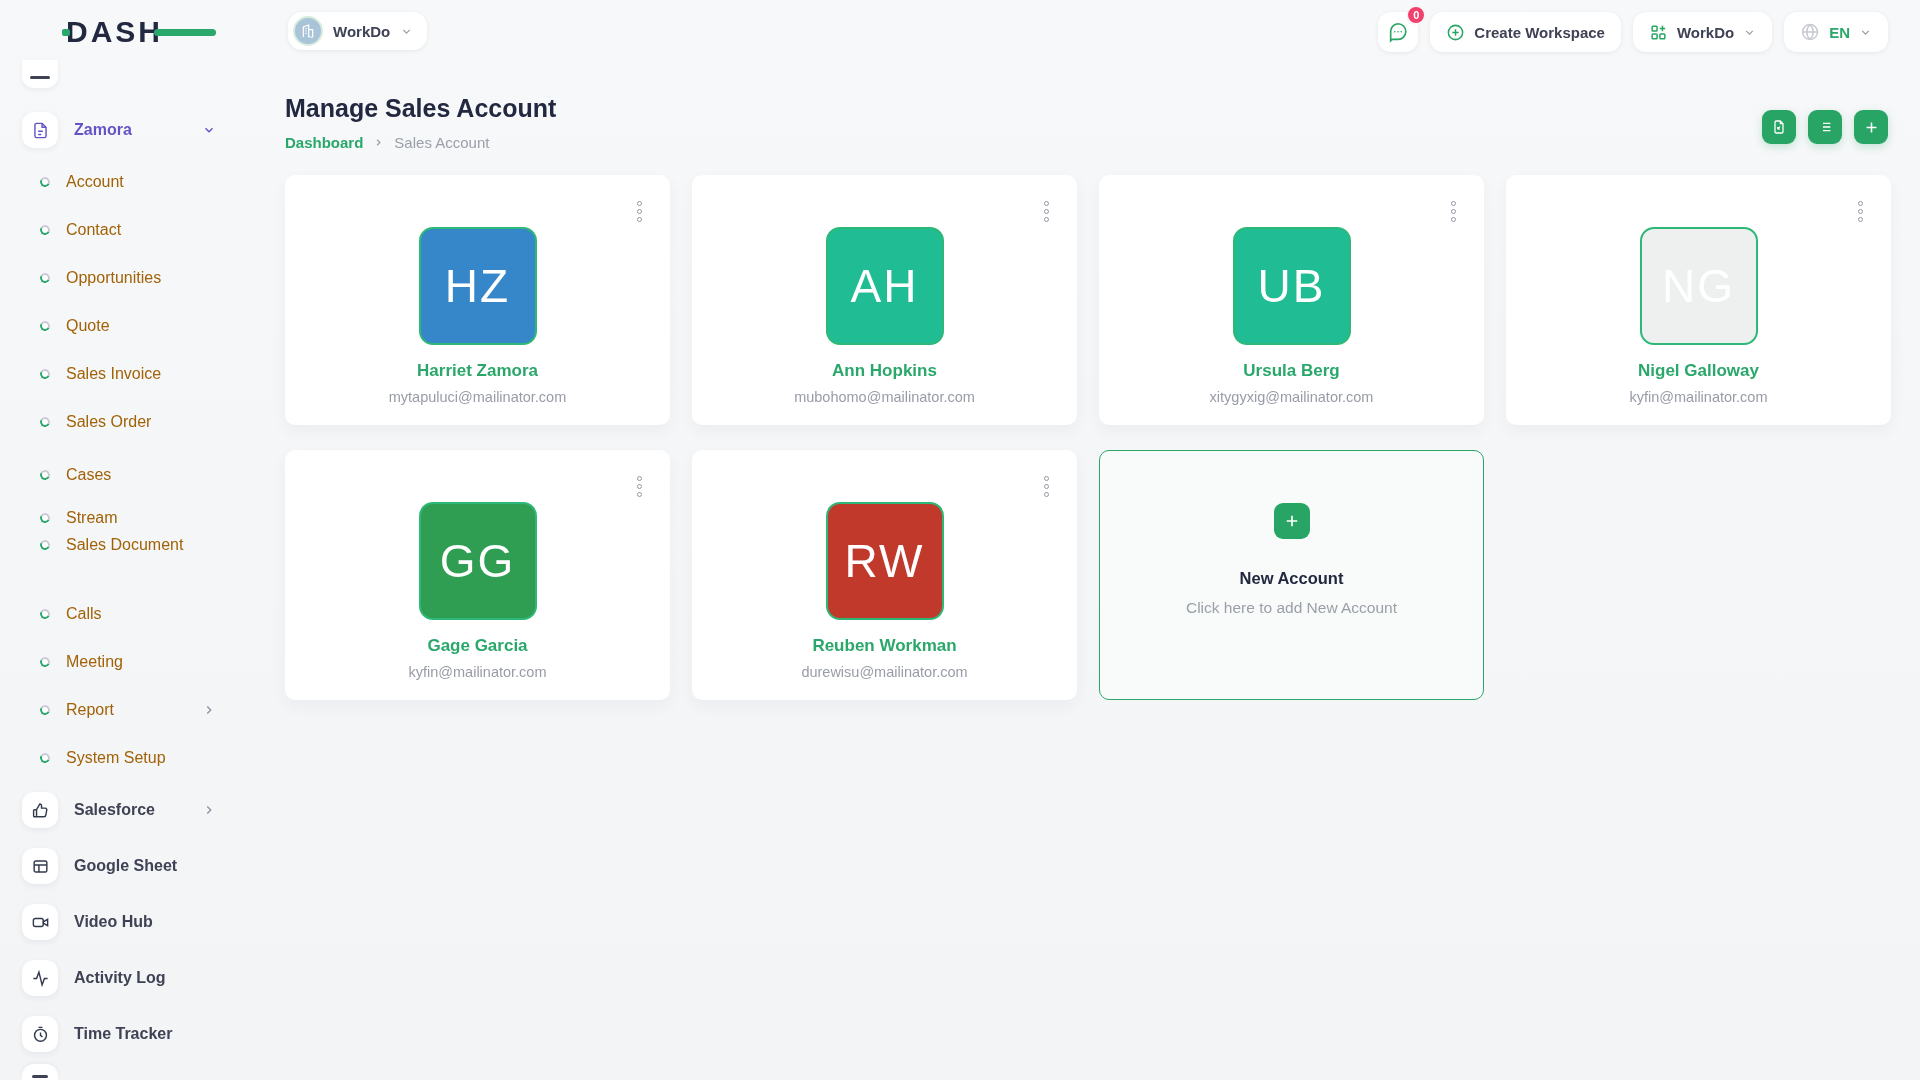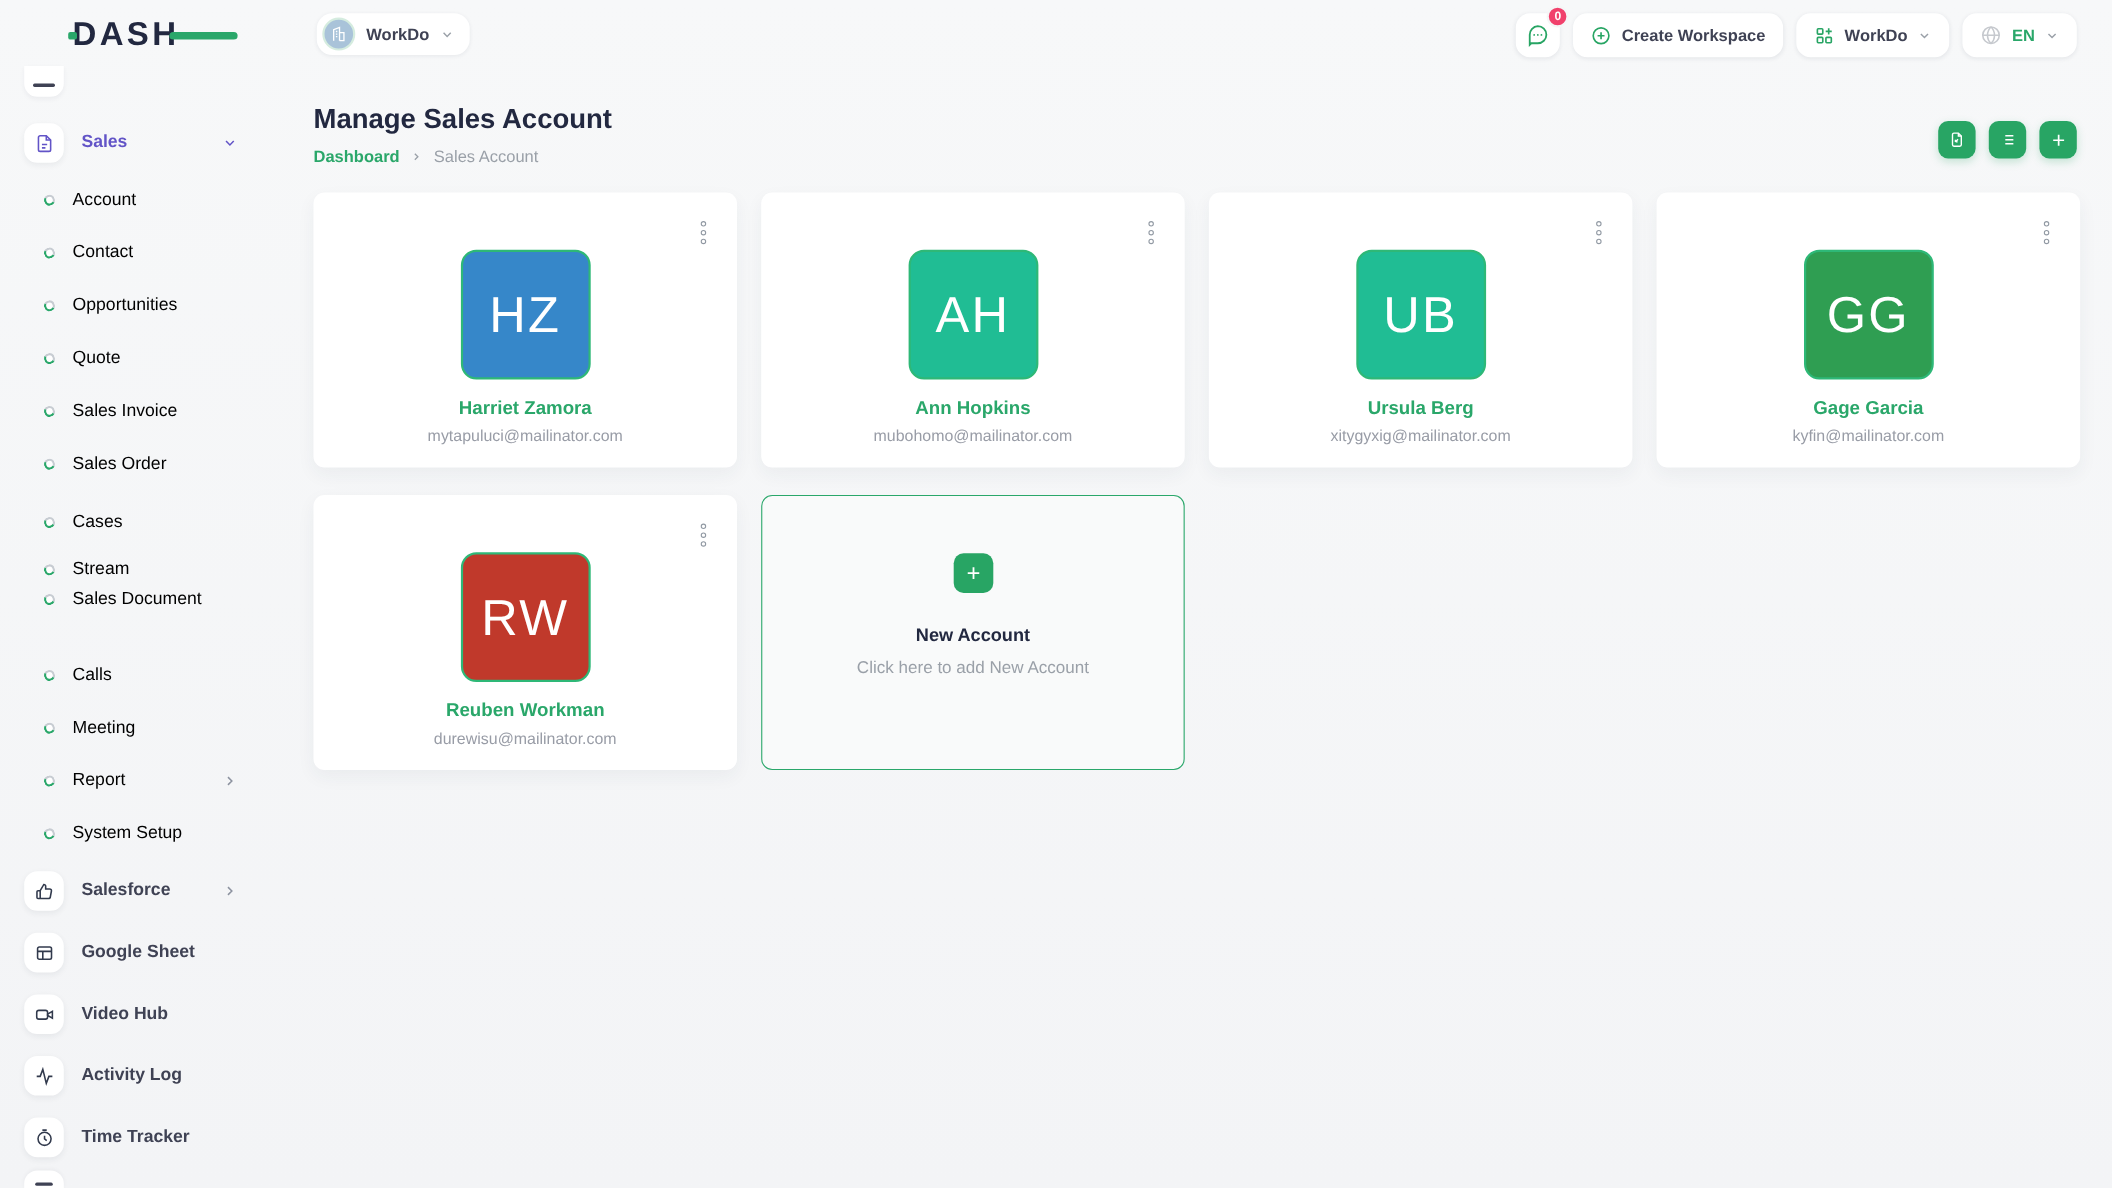--- a/index.html
+++ b/index.html
@@ -48,21 +48,21 @@
 
   .srow { position:absolute; left:0; width:250px; height:48px; display:flex; align-items:center; cursor:pointer; }
   .tile { width:36px; height:36px; margin-left:22px; background:#fff; border-radius:12px;
     box-shadow:0 2px 6px rgba(30,40,60,.07); display:flex; align-items:center; justify-content:center; color:#323a4d; flex:none; }
   .srow.active .tile { color:var(--purple,#6254c7); }
   .mlabel { margin-left:16px; font-size:16px; font-weight:600; color:#3f4254; }
   .srow.active .mlabel { color:var(--purple,#6254c7); font-weight:700; }
   .bullet { width:10px; height:10px; margin-left:40px; border-radius:50%; flex:none;
     border:2px solid #c7ccd2; border-bottom-color:var(--accent,#2aa76a); border-left-color:var(--accent,#2aa76a);
     transform:rotate(-20deg); background:#fff; }
-  .slabel { margin-left:16px; font-size:16px; color:#000000; }
+  .slabel { margin-left:16px; font-size:16px; color:#a16207; }
   .side-chev { position:absolute; right:34px; color:#8d93a0; }
   .srow.active .side-chev { color:var(--purple,#6254c7); }
 
   
   .page-title { position:absolute; left:285px; top:94px; font-size:25px; font-weight:700; color:var(--dark,#222840); z-index:1; }
   .crumbs { position:absolute; left:285px; top:134px; display:flex; align-items:center; gap:10px; font-size:15px; z-index:1; }
   .crumb-link { color:var(--accent,#2aa76a); font-weight:600; cursor:pointer; }
   .crumb-cur { color:#9aa0a8; }
   .actions { position:absolute; right:32px; top:110px; display:flex; gap:12px; z-index:1; }
   .abtn { width:34px; height:34px; border-radius:9px; background:var(--button_green,#28a564); border:none;
@@ -175,21 +175,21 @@
   </div>
 
   <div class="srow active" style="top:106px">
     <span class="tile">
       <svg width="19" height="19" viewBox="0 0 24 24" fill="none" stroke="currentColor" stroke-width="1.8">
           <path d="M14 3H7a2 2 0 0 0-2 2v14a2 2 0 0 0 2 2h10a2 2 0 0 0 2-2V8z"></path>
           <path d="M14 3v5h5"></path>
           <path d="M9 13h6M9 17h4"></path>
         </svg>
     </span>
-    <span class="mlabel">Sales</span>
+    <span class="mlabel">Zamora</span>
     <span class="side-chev">
       <svg width="14" height="14" viewBox="0 0 24 24" fill="none" stroke="currentColor" stroke-width="2.4">
           <path d="M6 9l6 6 6-6"></path>
         </svg>
     </span>
   </div>
 
   <div class="srow" style="top:158px">
     <span class="bullet"></span>
     <span class="slabel">Account</span>
@@ -368,20 +368,30 @@
     <span class="kebab">
         <i></i>
         <i></i>
         <i></i>
       </span>
     <div class="avatar" style="background-color: rgb(32, 189, 148);">UB</div>
     <div class="cname">Ursula Berg</div>
     <div class="cemail">xitygyxig@mailinator.com</div>
   </div>
 
+  <div class="card">
+    <span class="kebab">
+        <i></i>
+        <i></i>
+        <i></i>
+      </span>
+    <div class="avatar" style="background-color: rgb(237, 240, 238);">NG</div>
+    <div class="cname">Nigel Galloway</div>
+    <div class="cemail">kyfin@mailinator.com</div>
+  </div>
 
   <div class="card">
     <span class="kebab">
         <i></i>
         <i></i>
         <i></i>
       </span>
     <div class="avatar" style="background-color: rgb(47, 158, 82);">GG</div>
     <div class="cname">Gage Garcia</div>
     <div class="cemail">kyfin@mailinator.com</div>

